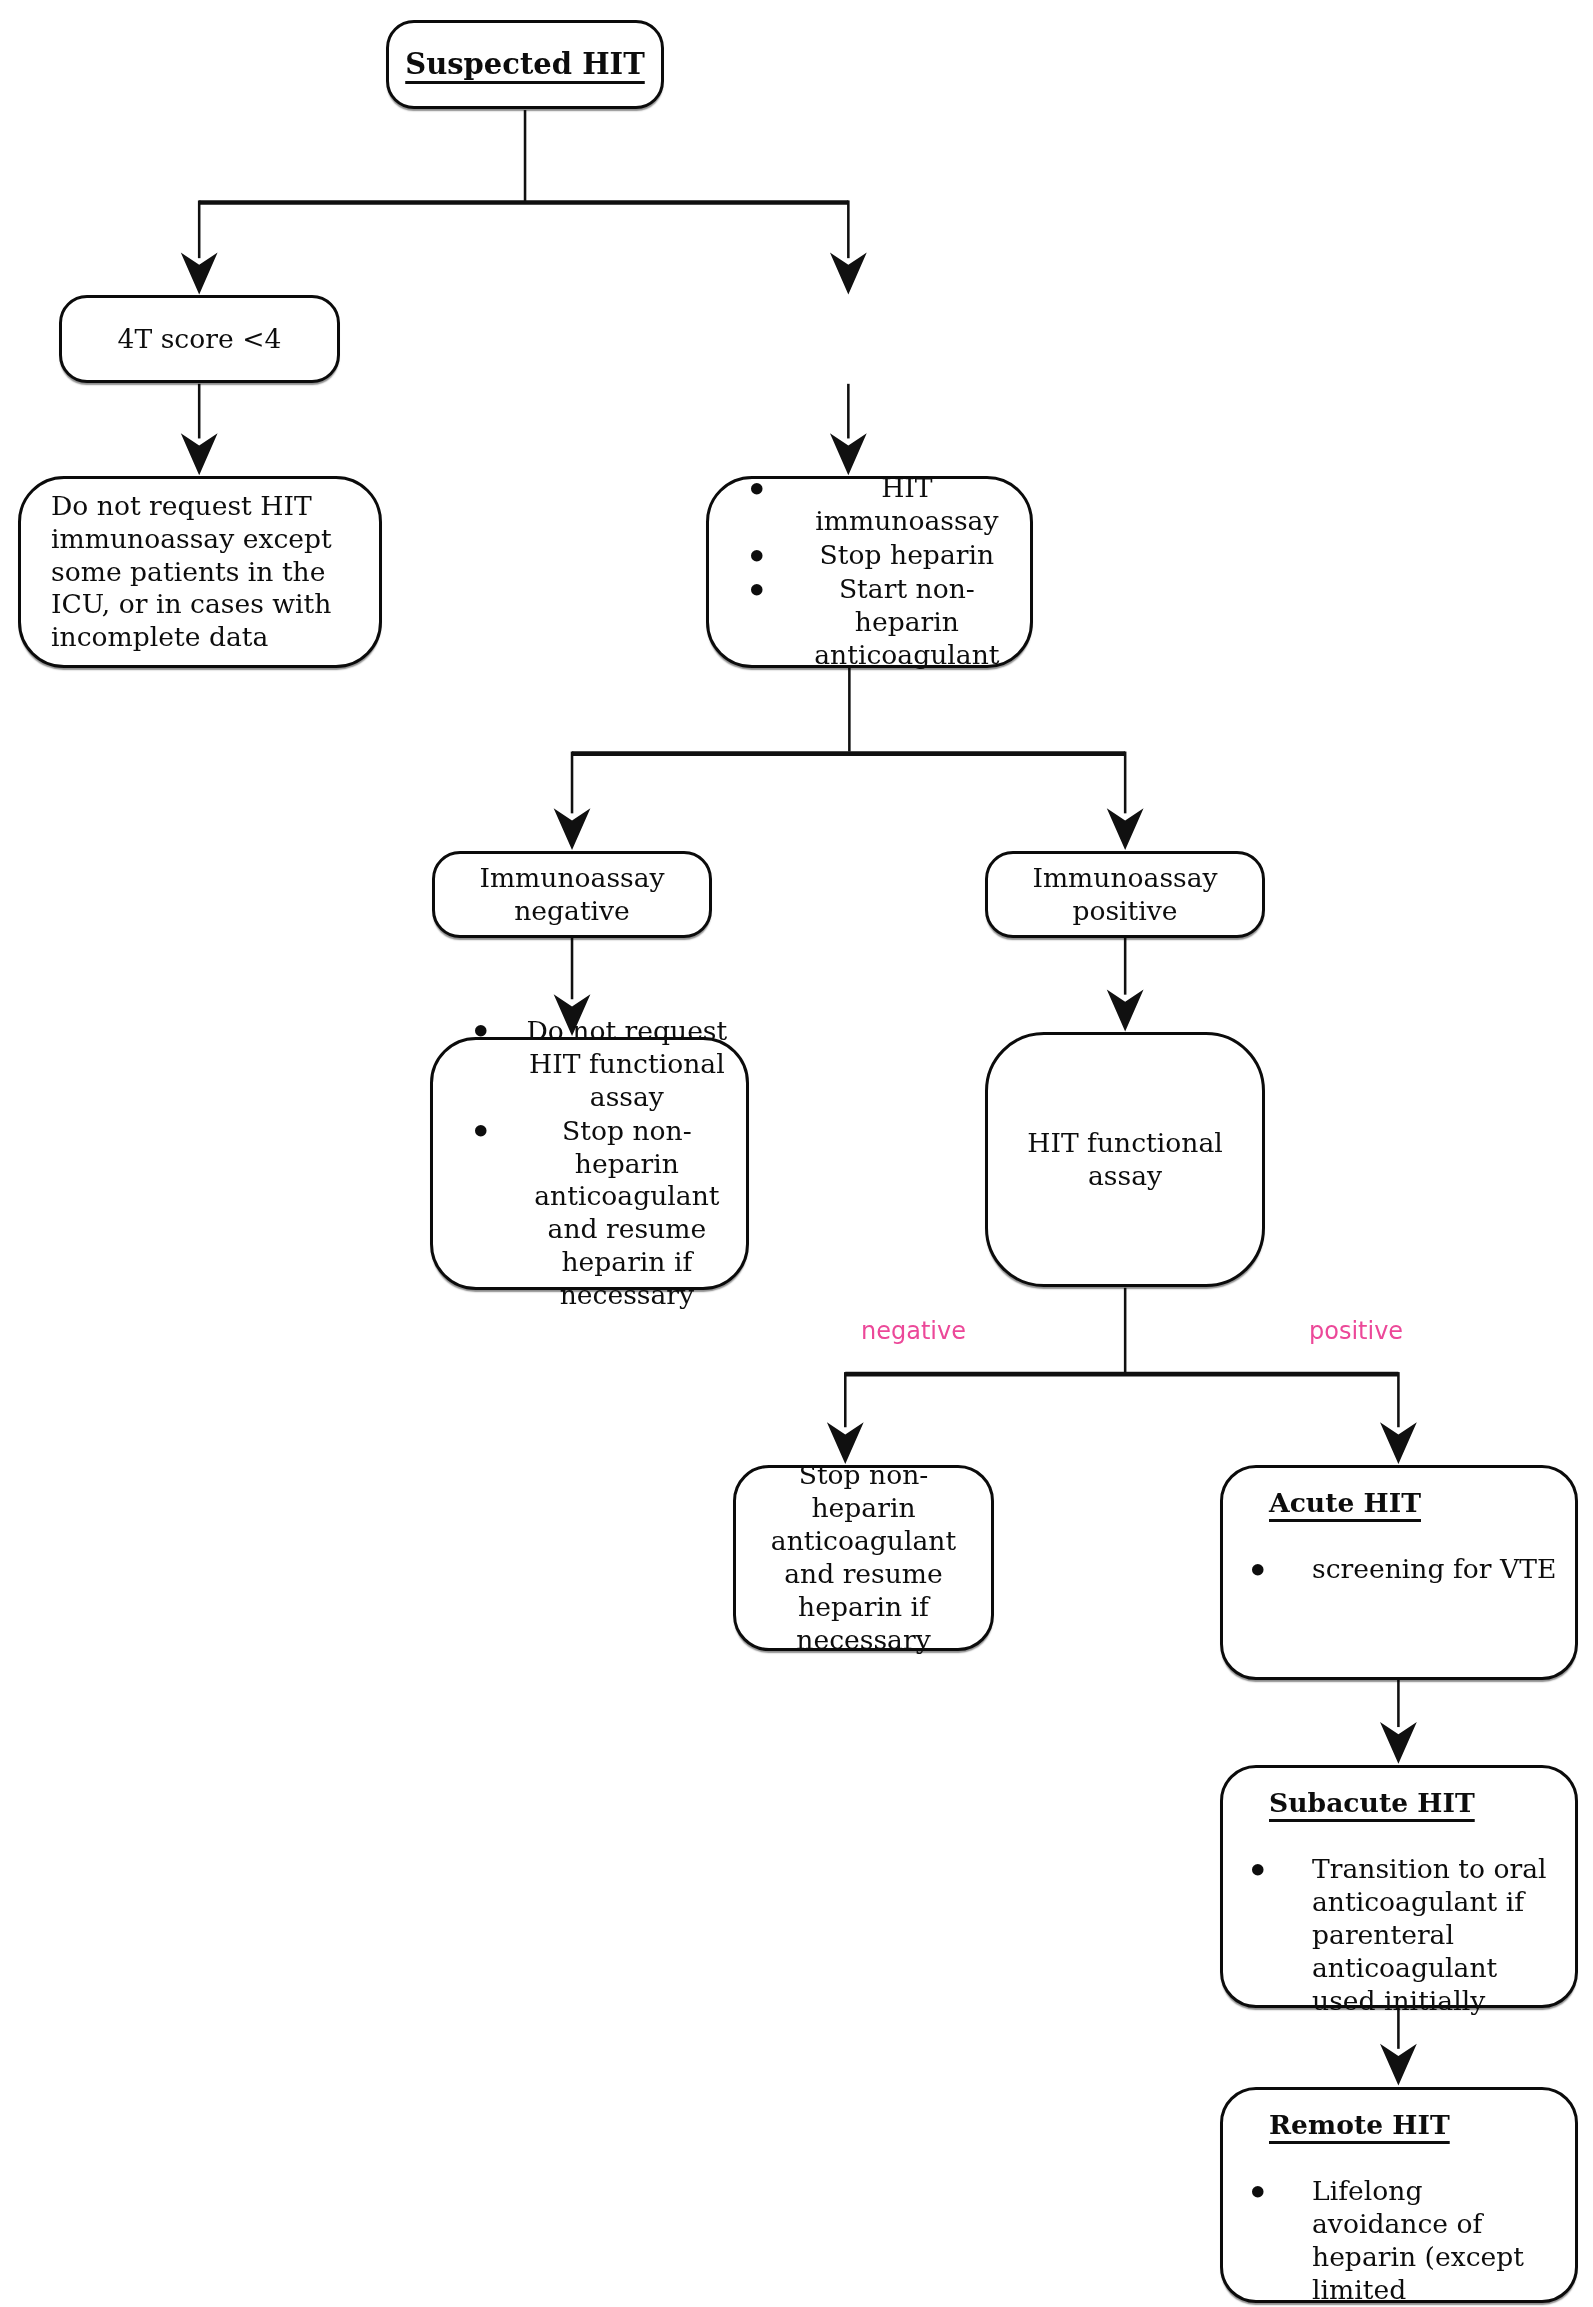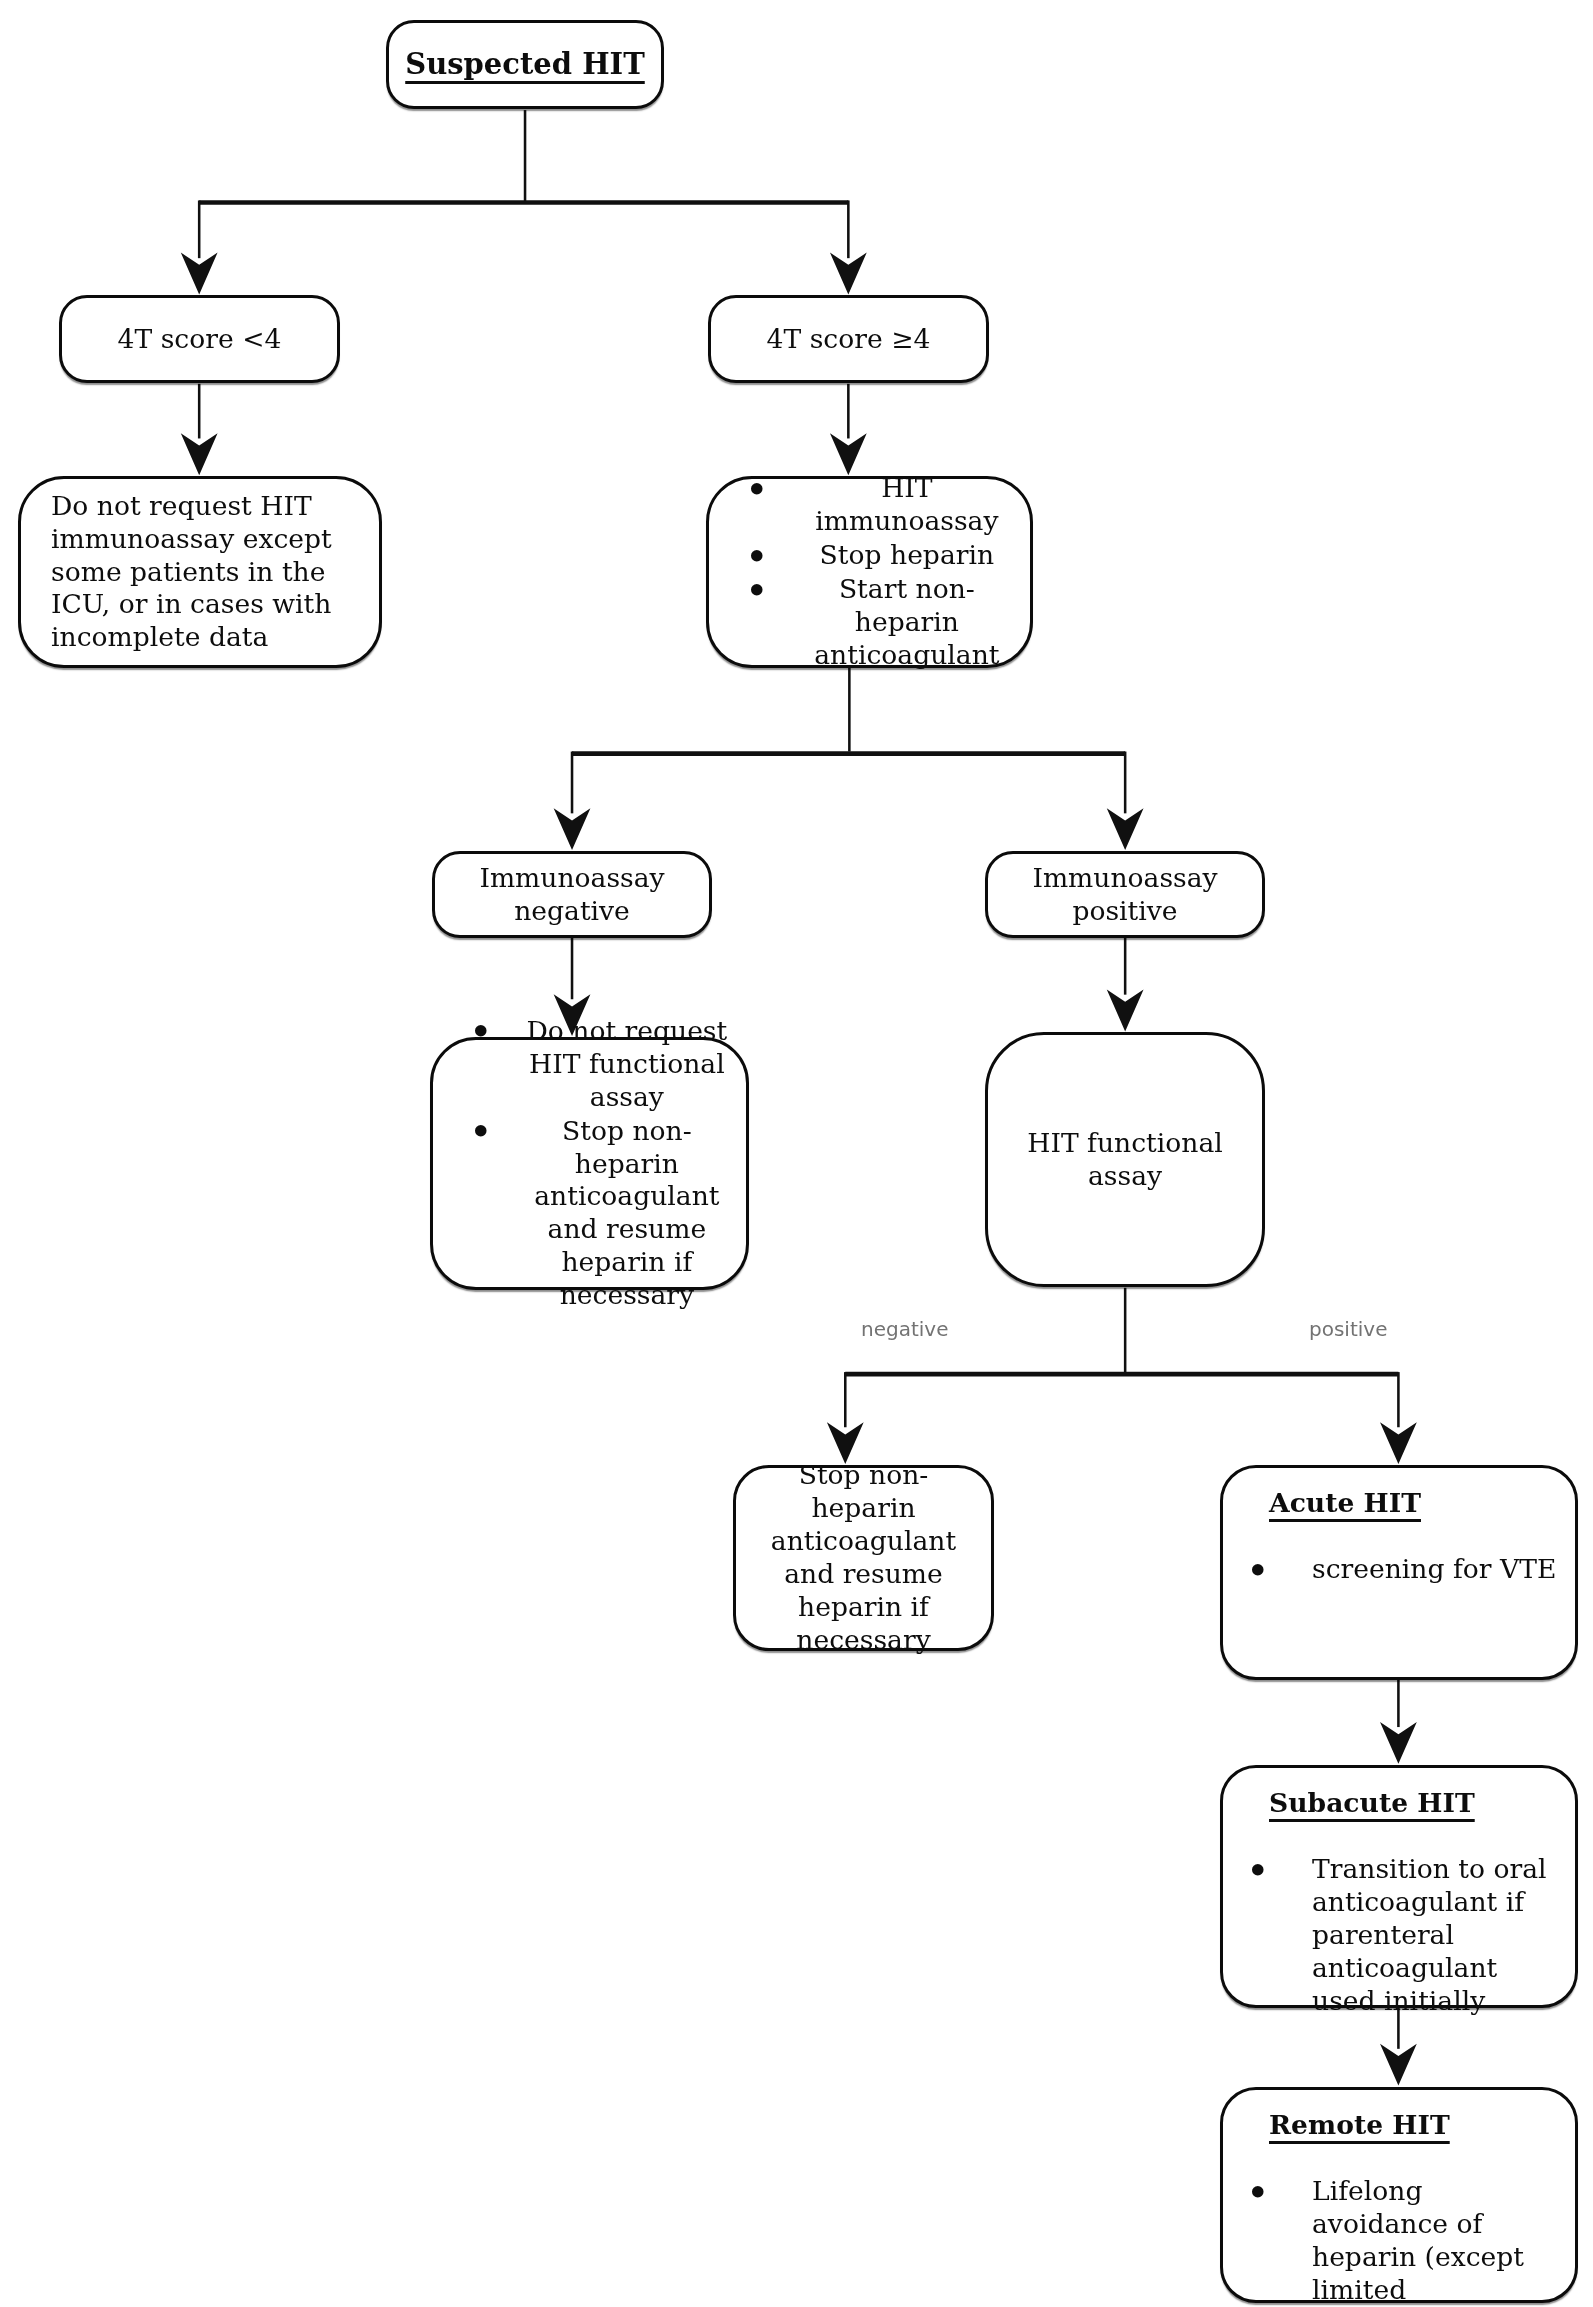--- a/index.html
+++ b/index.html
@@ -66,22 +66,22 @@
   .titled .box-title{
     font-weight:bold;
     margin-bottom:32px;
   }
   .titled ul.blist{padding-left:43px;}
   .titled ul.blist li::before{left:-66px;}
   .center-text{padding:10.2px 13.3px;}
   .edge-label{
     position:absolute;
     font-family:"DejaVu Sans","Liberation Sans",sans-serif;
-    font-size:20px;
-    color:#737373;
+    font-size:24px;
+    color:#ec4899;
   }
 </style>
 </head>
 <body>
 
 <div class="canvas">
 
   <svg class="connectors" viewBox="0 0 3119 4516" xmlns="http://www.w3.org/2000/svg">
     <g stroke="#101010" fill="none">
 
@@ -147,23 +147,20 @@
   </svg>
 
   <div class="node title-node" style="left:386px;top:20.4px;width:278px;height:89px;">
     <span class="underlined">Suspected HIT</span>
   </div>
 
   <div class="node" style="left:59px;top:295px;width:281px;height:88px;">
     <span>4T score &lt;4</span>
   </div>
 
-  <div class="node" style="left:708px;top:295px;width:281px;height:88px;">
-    <span>4T score ≥4</span>
-  </div>
 
   <div class="node left-text r-lg" style="left:18px;top:476px;width:364px;height:192px;">
     <span>Do not request HIT immunoassay except some patients in the ICU, or in cases with incomplete data</span>
   </div>
 
   <div class="node bullets-box r-lg" style="left:686px;top:476px;width:327px;height:192px;">
     <ul class="blist">
       <li>HIT immunoassay</li>
       <li>Stop heparin</li>
       <li>Start non-heparin anticoagulant</li>

